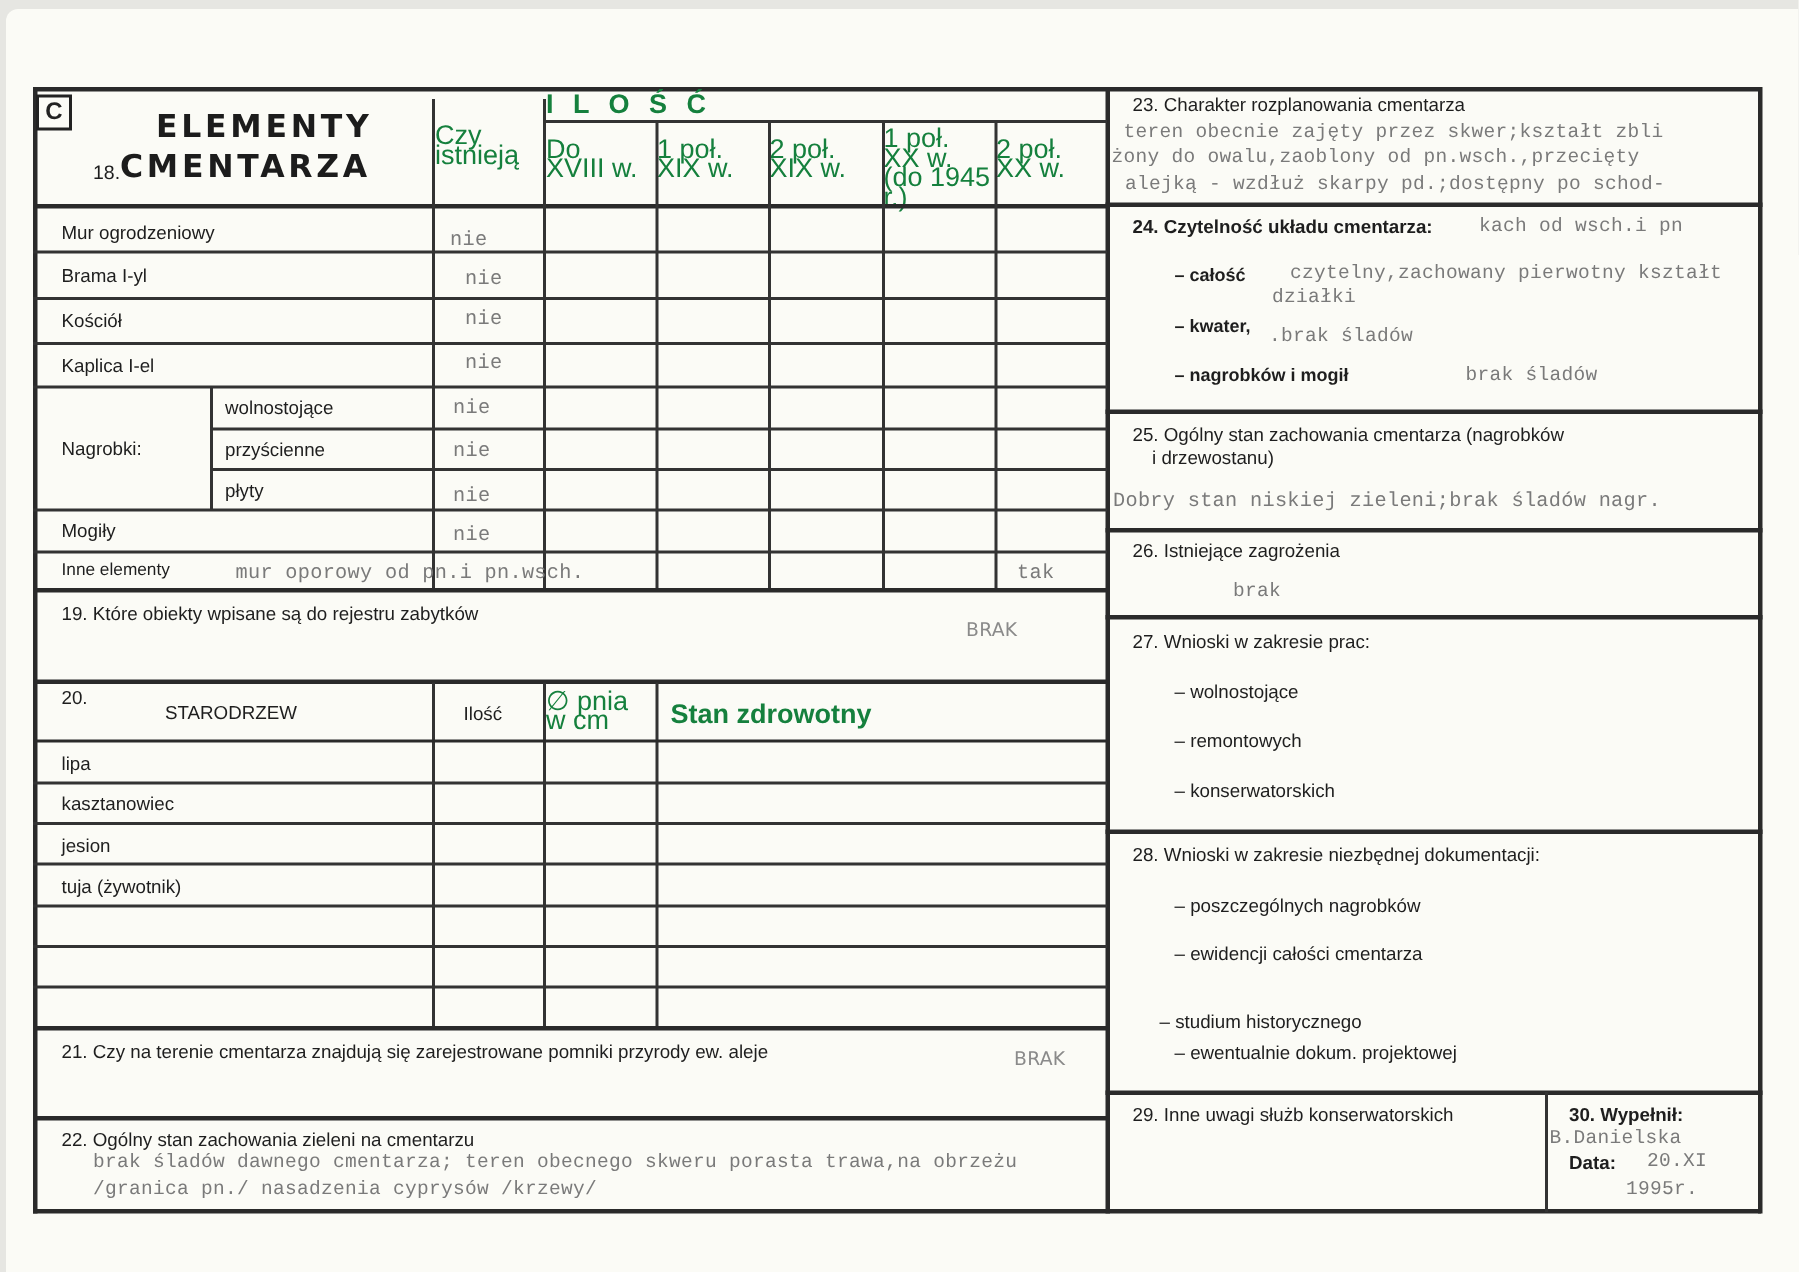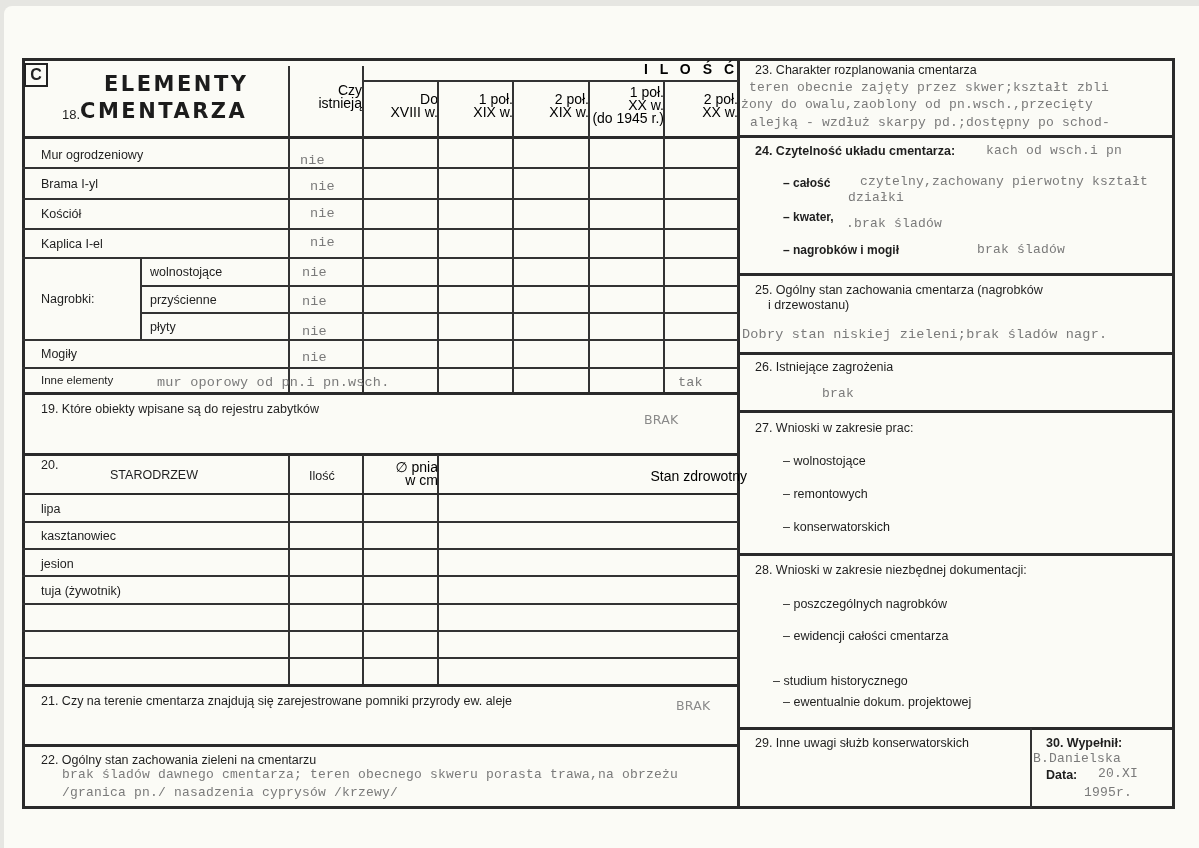--- a/index.html
+++ b/index.html
@@ -13,21 +13,21 @@
     .paper {
       position: absolute; left: 4px; top: 6px; width: 1195px; height: 842px;
       background: #fbfbf6;
       border-radius: 8px 0 0 0;
     }
     .line-h { position: absolute; height: 1.5px; background: #333; }
     .line-v { position: absolute; width: 1.5px; background: #333; }
     .thick-h { position: absolute; height: 3px; background: #2a2a2a; }
     .thick-v { position: absolute; width: 3px; background: #2a2a2a; }
     .lbl { position: absolute; font-size: 12.5px; color: #1e1e1e; white-space: nowrap; }
-    .hdr { position: absolute; font-size: 14px; text-align: right; line-height: 13px; color: #000000; }
+    .hdr { position: absolute; font-size: 18px; text-align: left; line-height: 13px; color: #15803d; }
     .typed {
       position: absolute; font-family: "Liberation Mono", "DejaVu Sans Mono", monospace;
       font-size: 13.5px; color: #7a7a7a; white-space: nowrap; letter-spacing: 0.2px;
     }
     .typed-s { font-family: "DejaVu Sans", sans-serif; font-size: 12.5px; color: #8a8a8a; }
     .title-big {
       position: absolute; font-weight: bold; font-size: 21px; letter-spacing: 2.5px; color: #1c1c1c;
       font-family: "DejaVu Sans", sans-serif;
     }
     .cbox {
@@ -127,21 +127,21 @@
 <div class="typed typed-s" style="left:644px;top:412px;">BRAK</div>
 <div class="thick-h" style="left:22px;top:453px;width:716px;"></div>
 
 <div class="lbl" style="left:41px;top:458px;">20.</div>
 <div class="lbl" style="left:110px;top:468px;">STARODRZEW</div>
 <div class="lbl" style="left:309px;top:469px;">Ilość</div>
 <div class="hdr" style="left:364px;top:461px;width:74px;">
   <div>∅ pnia</div>
   <div>w cm</div>
 </div>
-<div class="hdr" style="left:447px;top:470px;width:300px;">Stan zdrowotny</div>
+<div class="hdr" style="left:447px;top:470px;width:300px;font-weight:bold;">Stan zdrowotny</div>
 
 <div class="line-v" style="left:288px;top:455px;height:230px;"></div>
 <div class="line-v" style="left:362px;top:455px;height:230px;"></div>
 <div class="line-v" style="left:437px;top:455px;height:230px;"></div>
 
 <div class="thick-h" style="left:22px;top:493px;width:716px;height:2px;"></div>
 <div class="line-h" style="left:22px;top:521px;width:716px;"></div>
 <div class="line-h" style="left:22px;top:548px;width:716px;"></div>
 <div class="line-h" style="left:22px;top:575px;width:716px;"></div>
 <div class="line-h" style="left:22px;top:603px;width:716px;"></div>

